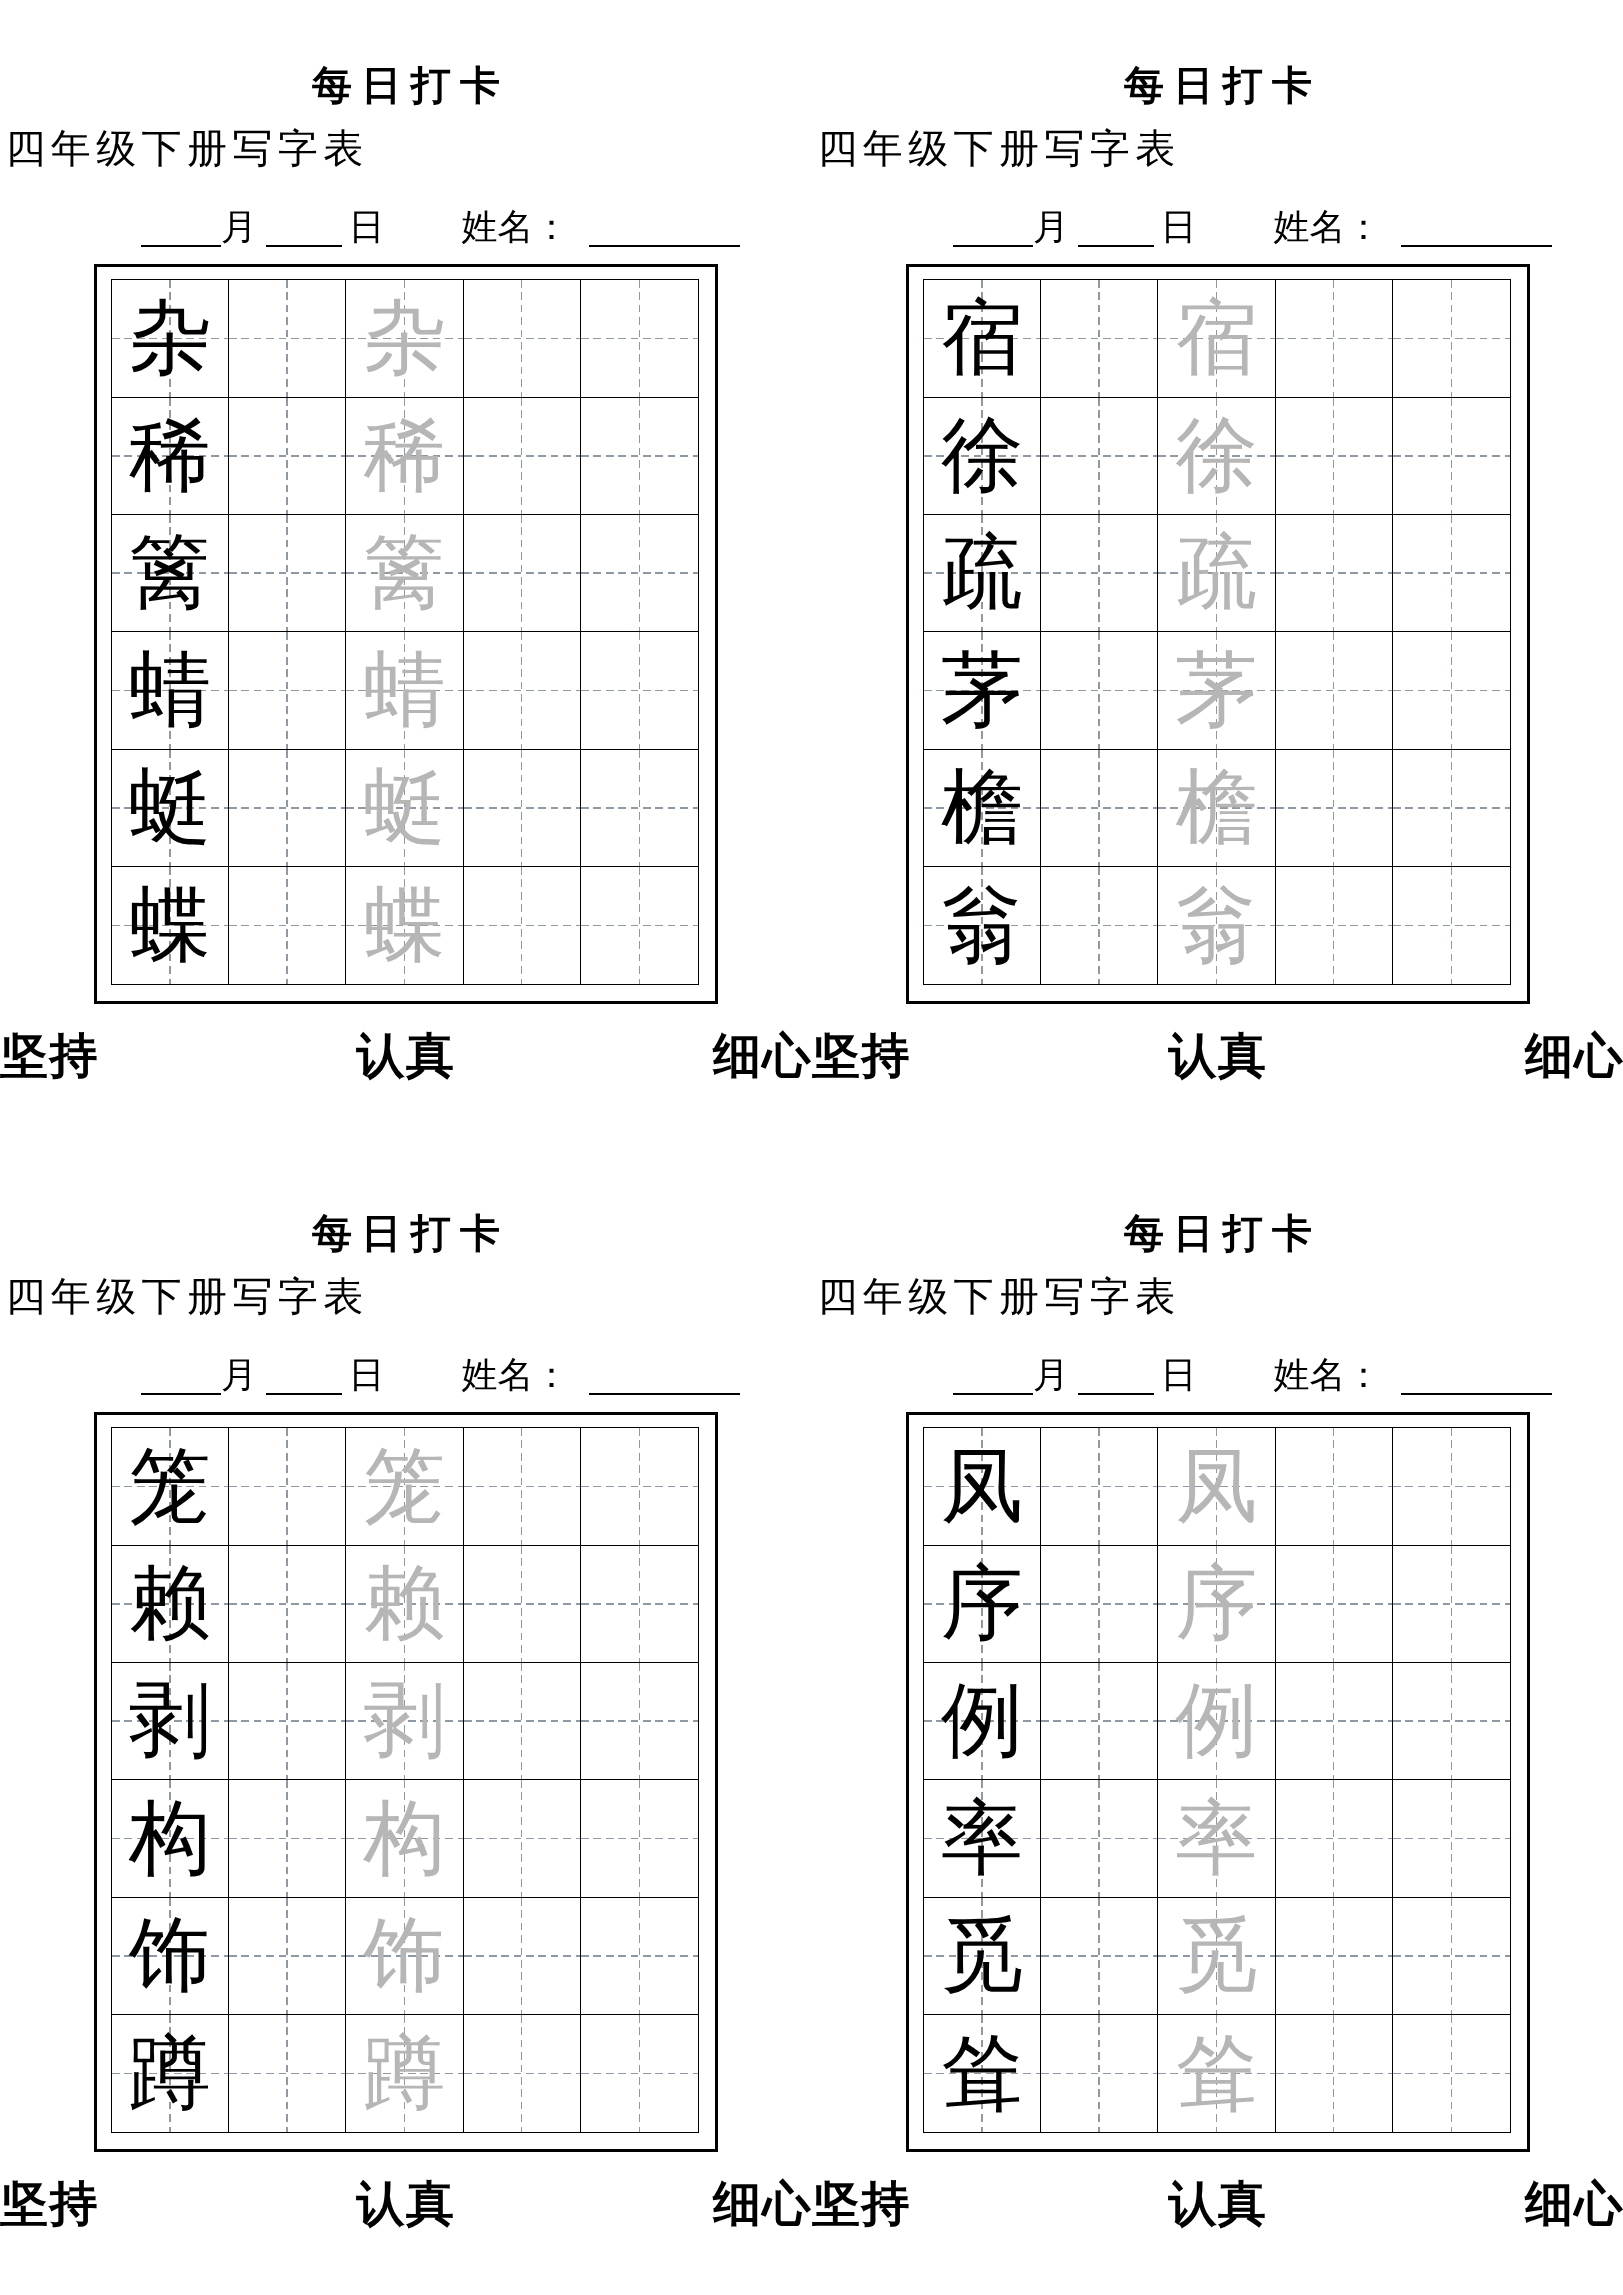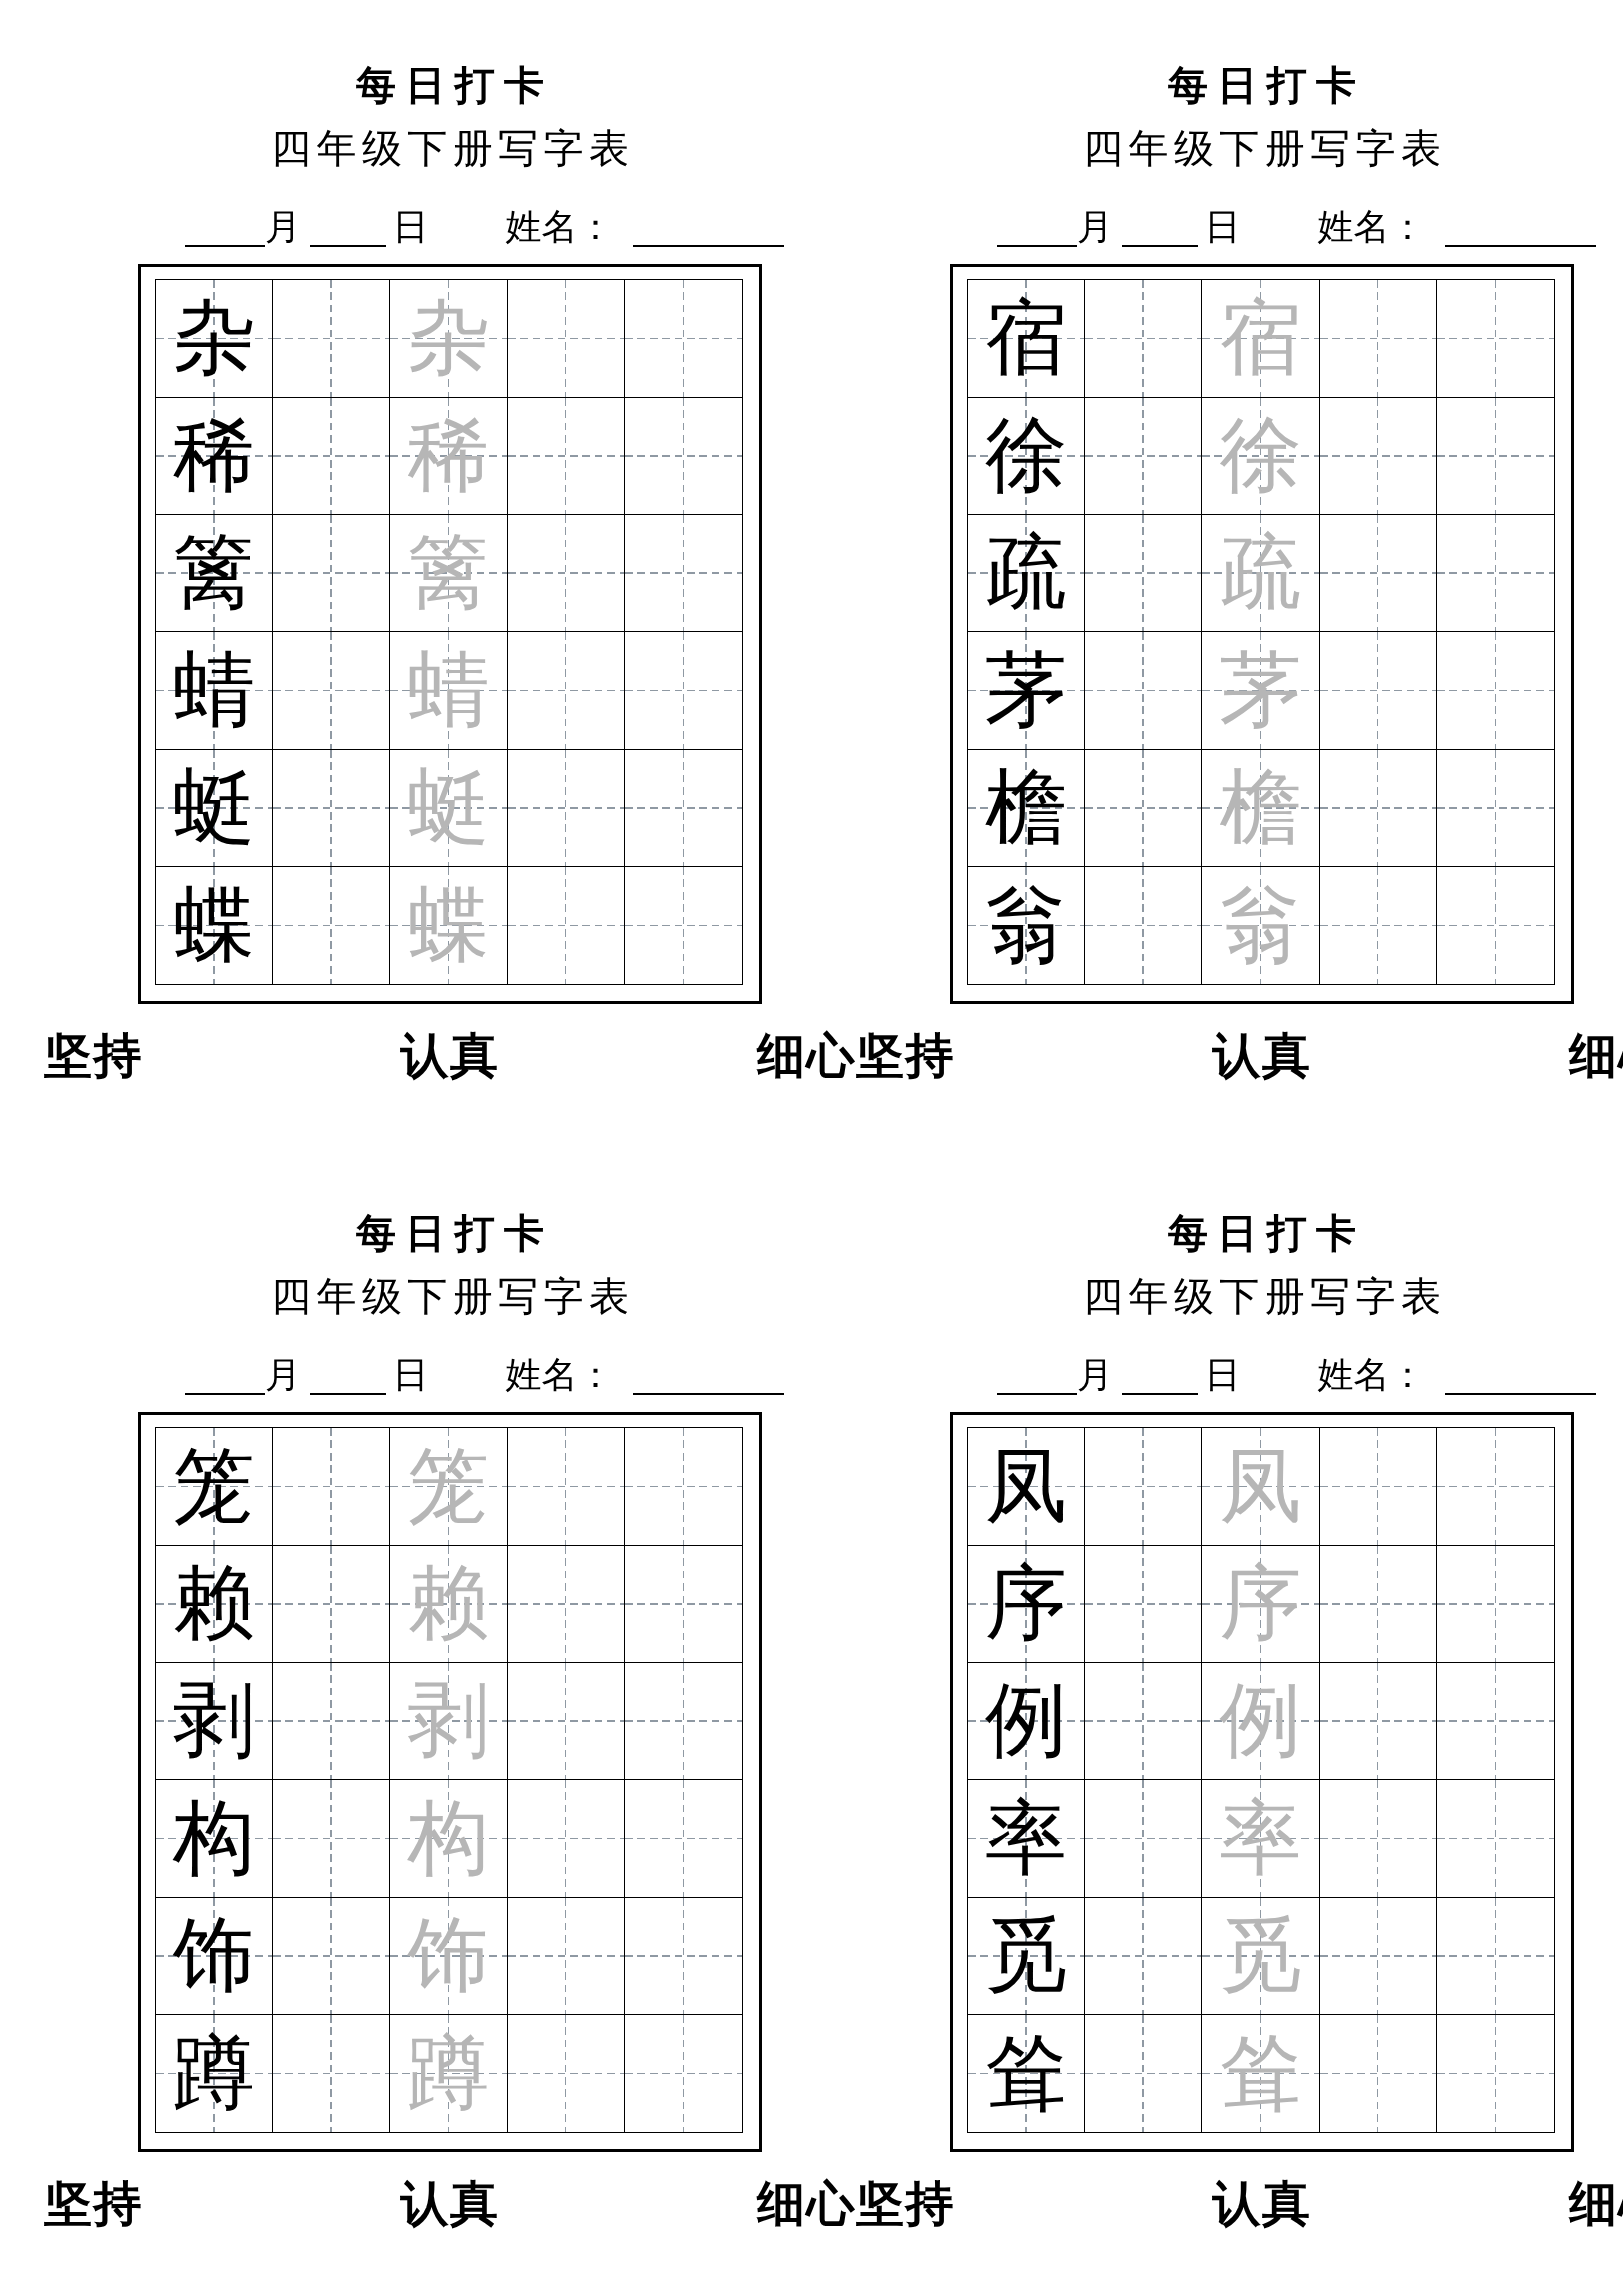--- a/index.html
+++ b/index.html
@@ -4,34 +4,34 @@
 <style>
   html,body{margin:0;padding:0;background:#e8e8e8;}
   #page{
     position:relative;
     width:1623px;height:2295px;
     background:#ffffff;
     font-family:"Liberation Serif","DejaVu Serif",serif;
     color:#000;
     overflow:hidden;
   }
-  .card{position:absolute;width:812px;height:1148px;margin-left:44px;}
+  .card{position:absolute;width:812px;height:1148px;}
   .pos-tl{left:0;top:0;}
   .pos-tr{left:812px;top:0;}
   .pos-bl{left:0;top:1148px;}
   .pos-br{left:812px;top:1148px;}
 
   .title{
     position:absolute;top:63px;left:0;width:100%;
     text-align:center;font-size:40px;line-height:46px;
     letter-spacing:9.3px;text-indent:9.3px;font-weight:bold;
   }
   .subtitle{
     position:absolute;top:125px;left:0;width:100%;
-    text-align:center;font-size:40px;line-height:48px;
+    font-size:40px;line-height:48px;
     letter-spacing:5.4px;text-indent:5.4px;
   }
   .dateline{
     position:absolute;top:202px;left:141px;height:45px;
     display:flex;align-items:flex-end;
     font-size:36px;line-height:39px;white-space:nowrap;
   }
   .blank{
     display:inline-block;height:4.6px;
     border-bottom:2.3px solid var(--ink,#000);

